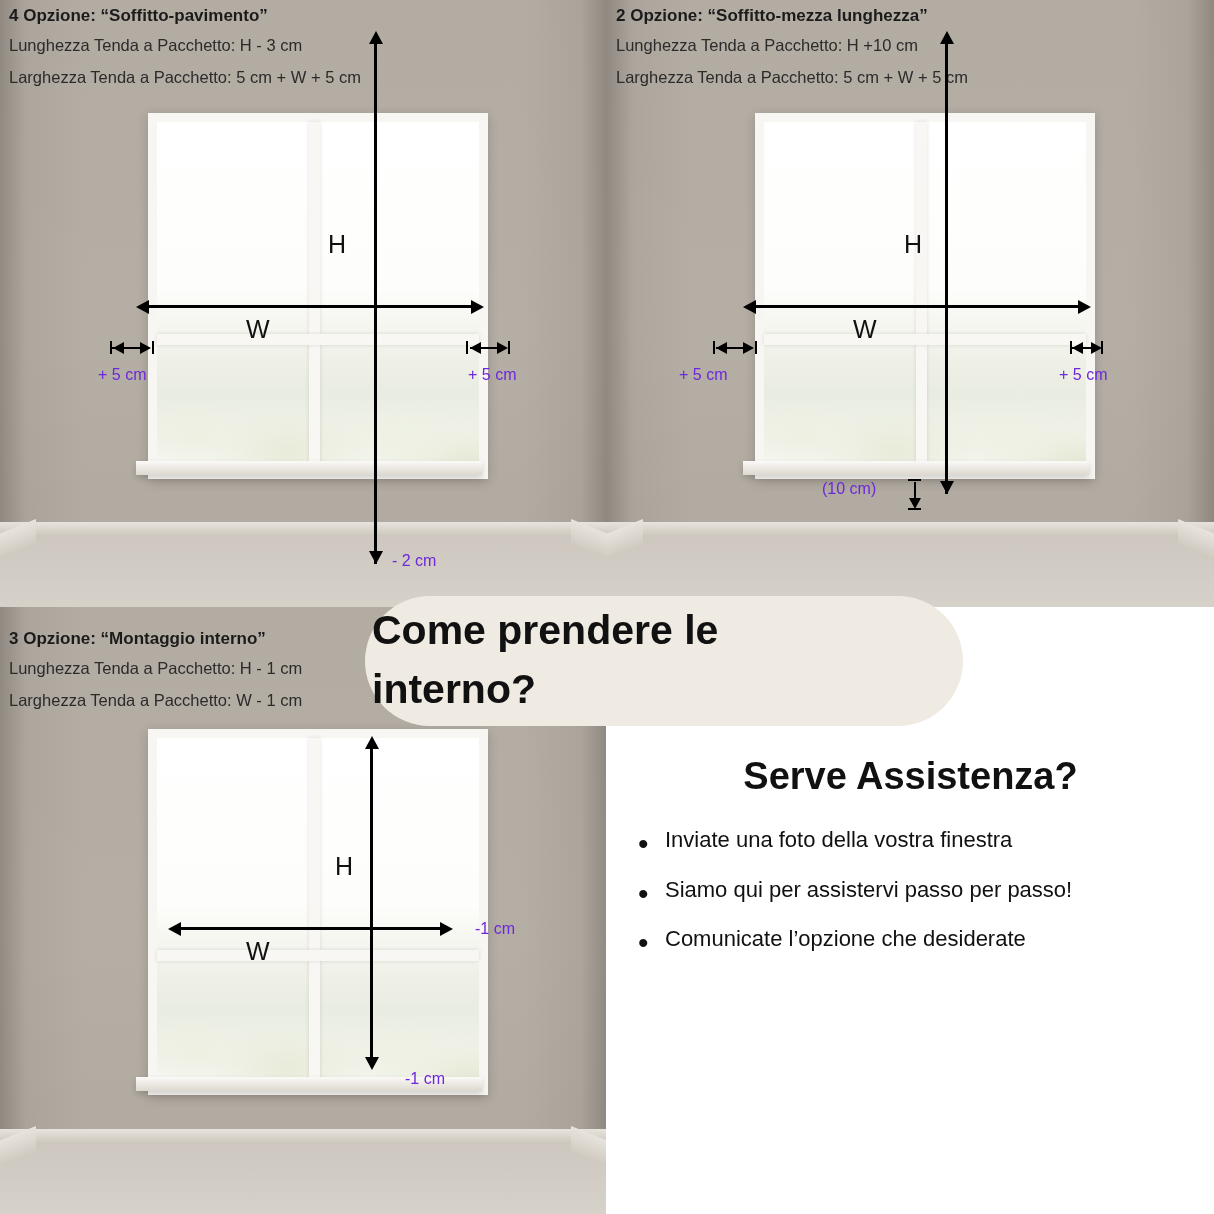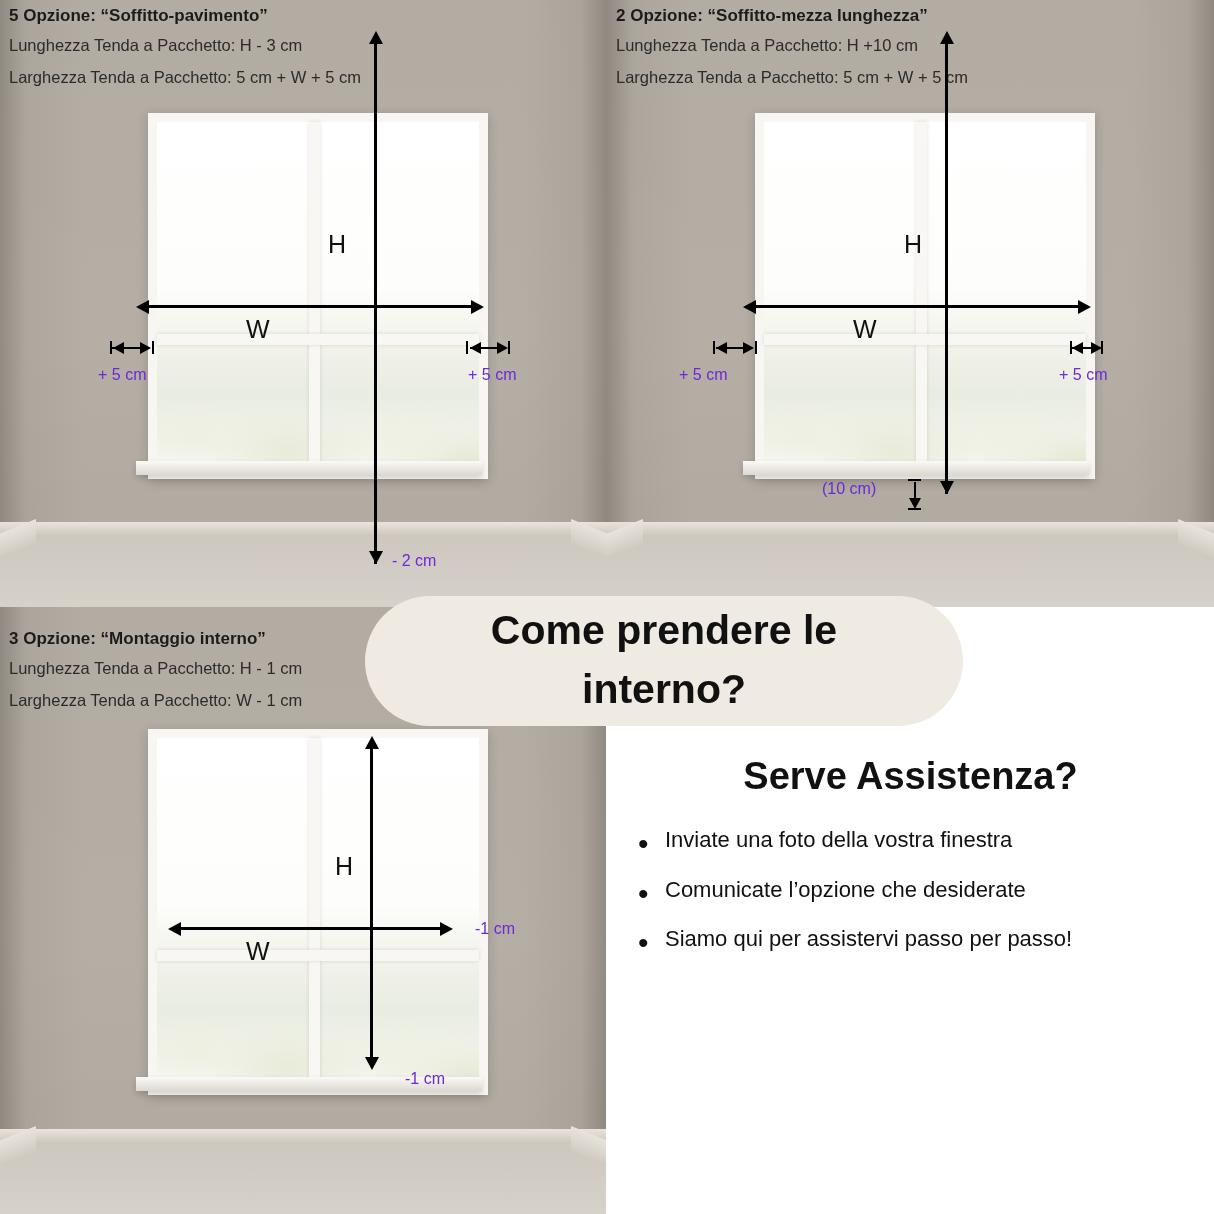--- a/index.html
+++ b/index.html
@@ -172,21 +172,21 @@
     height: 130px;
     background: #efebe3;
     border-radius: 70px;
     z-index: 5;
   }
   .hero-text {
     position: absolute;
     left: 372px;
     top: 601px;
     width: 584px;
-    text-align: center;
+    text-align: left;
     font-size: 41px;
     font-weight: bold;
     color: #111;
     line-height: 1.45;
     z-index: 6;
   }
 
   
   .help-title {
     position: absolute;
@@ -246,21 +246,21 @@
 
     <div class="window" style="left:148px; top:113px; width:322px; height:348px;">
       <div class="glass">
         <div class="clouds"></div>
       </div>
       <div class="mullion-v" style="left:152px;"></div>
       <div class="mullion-h" style="top:212px;"></div>
     </div>
     <div class="sill" style="left:136px; top:461px; width:346px;"></div>
 
-    <div class="cap-title" style="left:9px; top:6px;">5 Opzione: “Soffitto-pavimento”</div>
+    <div class="cap-title" style="left:9px; top:6px;">4 Opzione: “Soffitto-pavimento”</div>
     <div class="cap-line" style="left:9px; top:36px;">Lunghezza Tenda a Pacchetto: H - 3 cm</div>
     <div class="cap-line" style="left:9px; top:68px;">Larghezza Tenda a Pacchetto:  5 cm + W + 5 cm</div>
 
     <div class="arrow-v" style="left:374px; top:42px; height:522px;"></div>
     <div class="ahead up" style="left:369px; top:31px;"></div>
     <div class="ahead down" style="left:369px; top:551px;"></div>
     <div class="lbl-big" style="left:328px; top:230px;">H</div>
     <div class="lbl" style="left:392px; top:552px;">- 2 cm</div>
 
     <div class="arrow-h" style="left:148px; top:305px; width:330px;"></div>
@@ -368,22 +368,22 @@
     <div class="ahead left" style="left:168px; top:315px;"></div>
     <div class="ahead right" style="left:440px; top:315px;"></div>
     <div class="lbl-big" style="left:246px; top:330px;">W</div>
     <div class="lbl" style="left:475px; top:313px;">-1 cm</div>
   </div>
 
   <div class="panel panel-4">
     <div class="help-title">Serve Assistenza?</div>
     <ul class="help-list">
       <li>Inviate una foto della vostra finestra</li>
+      <li>Siamo qui per assistervi passo per passo!</li>
       <li>Comunicate l’opzione che desiderate</li>
-      <li>Siamo qui per assistervi passo per passo!</li>
     </ul>
   </div>
 
   <div class="divider-v"></div>
 
   <div class="hero"></div>
   <div class="hero-text">
     <div>Come prendere le</div>
     <div>interno?</div>
   </div>

